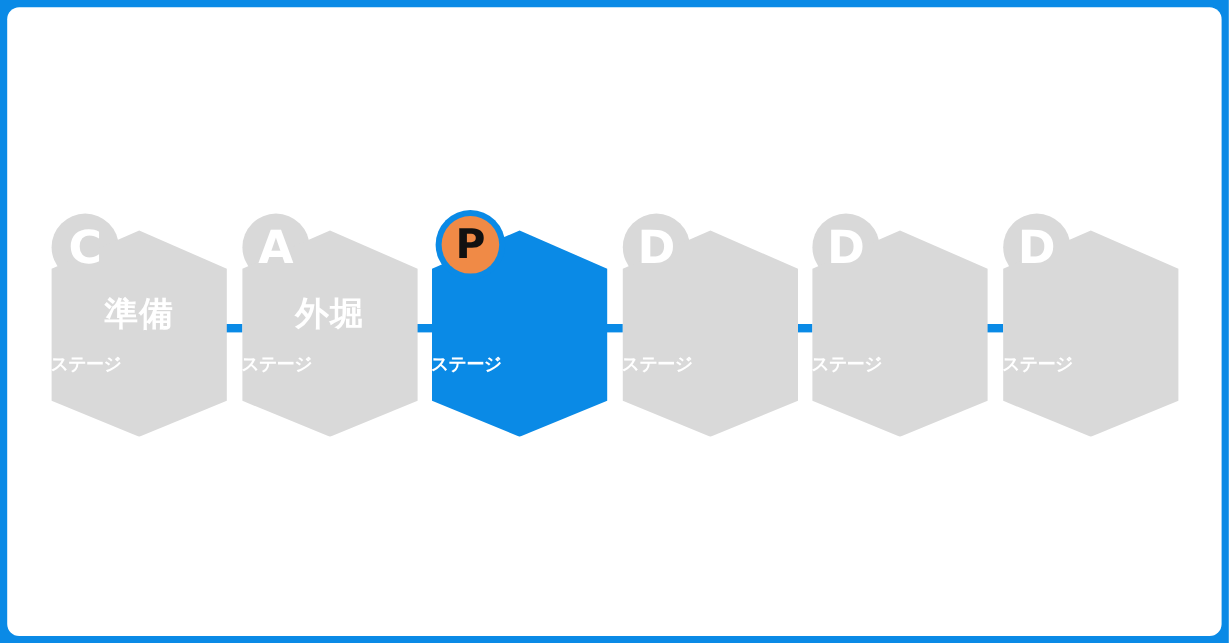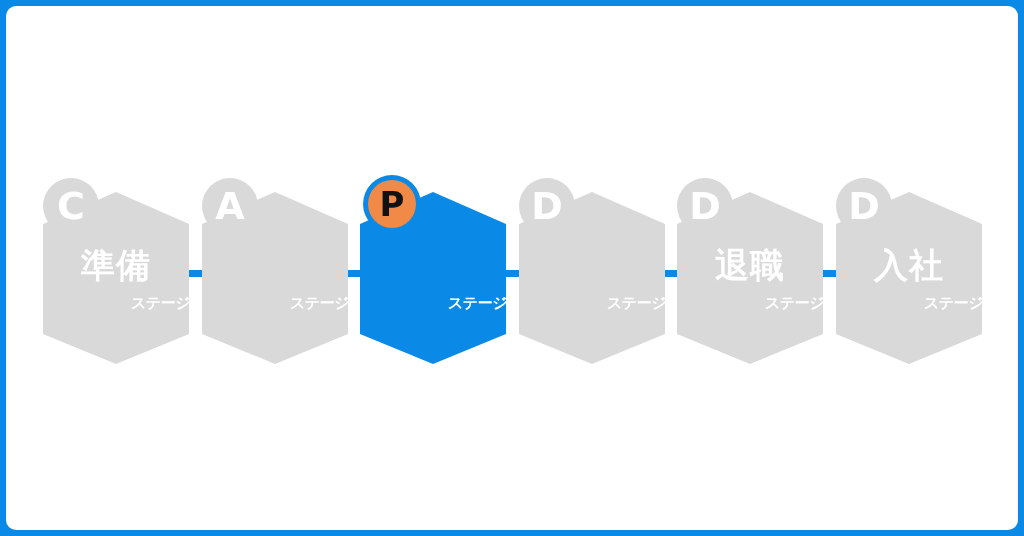--- a/index.html
+++ b/index.html
@@ -23,25 +23,25 @@
   .badge-letter {
     position: absolute; left: 0; top: 0; width: 54px; height: 54px;
     display: flex; align-items: center; justify-content: center;
     font-family: "DejaVu Sans", sans-serif; font-weight: bold;
     font-size: 38px; color: #ffffff; line-height: 1;
   }
   .badge-letter.active { color: #111111; font-size: 34px; }
   .stage-title {
     position: absolute; left: 0; width: 148px; top: 76px;
     text-align: center; color: #ffffff; font-weight: bold;
-    font-size: 34px; letter-spacing: 1px; line-height: 1;
+    font-size: 28px; letter-spacing: 1px; line-height: 1;
   }
   .stage-sub {
     position: absolute; left: 0; width: 148px; top: 124px;
-    text-align: right; color: #ffffff; font-weight: bold;
+    text-align: left; color: #ffffff; font-weight: bold;
     font-size: 15px; line-height: 1; letter-spacing: -0.5px;
   }
 </style>
 </head>
 <body>
 
 <div class="frame"></div>
 
 <div class="connector" style="left:188px;width:14px;"></div>
 <div class="connector" style="left:347px;width:14px;"></div>
@@ -58,20 +58,21 @@
   <div class="stage-title">準備</div>
   <div class="stage-sub">ステージ</div>
 </div>
 
 <div class="stage" style="left:201px;">
   <svg class="hex" width="148" height="192" viewBox="0 0 148 192">
     <circle cx="29" cy="34" r="28" fill="#d9d9d9"></circle>
     <polygon points="74,20 147,52 147,162 74,192 1,162 1,52" fill="#d9d9d9"></polygon>
   </svg>
   <div class="badge-letter" style="left:2px;top:7px;">A</div>
+  <div class="stage-title">外堀</div>
   <div class="stage-sub">ステージ</div>
 </div>
 
 <div class="stage" style="left:359px;">
   <svg class="hex" width="148" height="192" viewBox="0 0 148 192">
     <polygon points="74,20 147,52 147,162 74,192 1,162 1,52" fill="#0a8ae6"></polygon>
     <circle cx="33" cy="32" r="29" fill="#0a8ae6"></circle>
     <circle cx="33" cy="32" r="24" fill="#f08a46"></circle>
   </svg>
   <div class="badge-letter active" style="left:6px;top:5px;">P</div>
@@ -86,25 +87,23 @@
   <div class="badge-letter" style="left:2px;top:7px;">D</div>
   <div class="stage-sub">ステージ</div>
 </div>
 
 <div class="stage" style="left:676px;">
   <svg class="hex" width="148" height="192" viewBox="0 0 148 192">
     <circle cx="29" cy="34" r="28" fill="#d9d9d9"></circle>
     <polygon points="74,20 147,52 147,162 74,192 1,162 1,52" fill="#d9d9d9"></polygon>
   </svg>
   <div class="badge-letter" style="left:2px;top:7px;">D</div>
-  <div class="stage-title">退職</div>
   <div class="stage-sub">ステージ</div>
 </div>
 
 <div class="stage" style="left:835px;">
   <svg class="hex" width="148" height="192" viewBox="0 0 148 192">
     <circle cx="29" cy="34" r="28" fill="#d9d9d9"></circle>
     <polygon points="74,20 147,52 147,162 74,192 1,162 1,52" fill="#d9d9d9"></polygon>
   </svg>
   <div class="badge-letter" style="left:2px;top:7px;">D</div>
-  <div class="stage-title">入社</div>
   <div class="stage-sub">ステージ</div>
 </div>
 
 </body></html>

